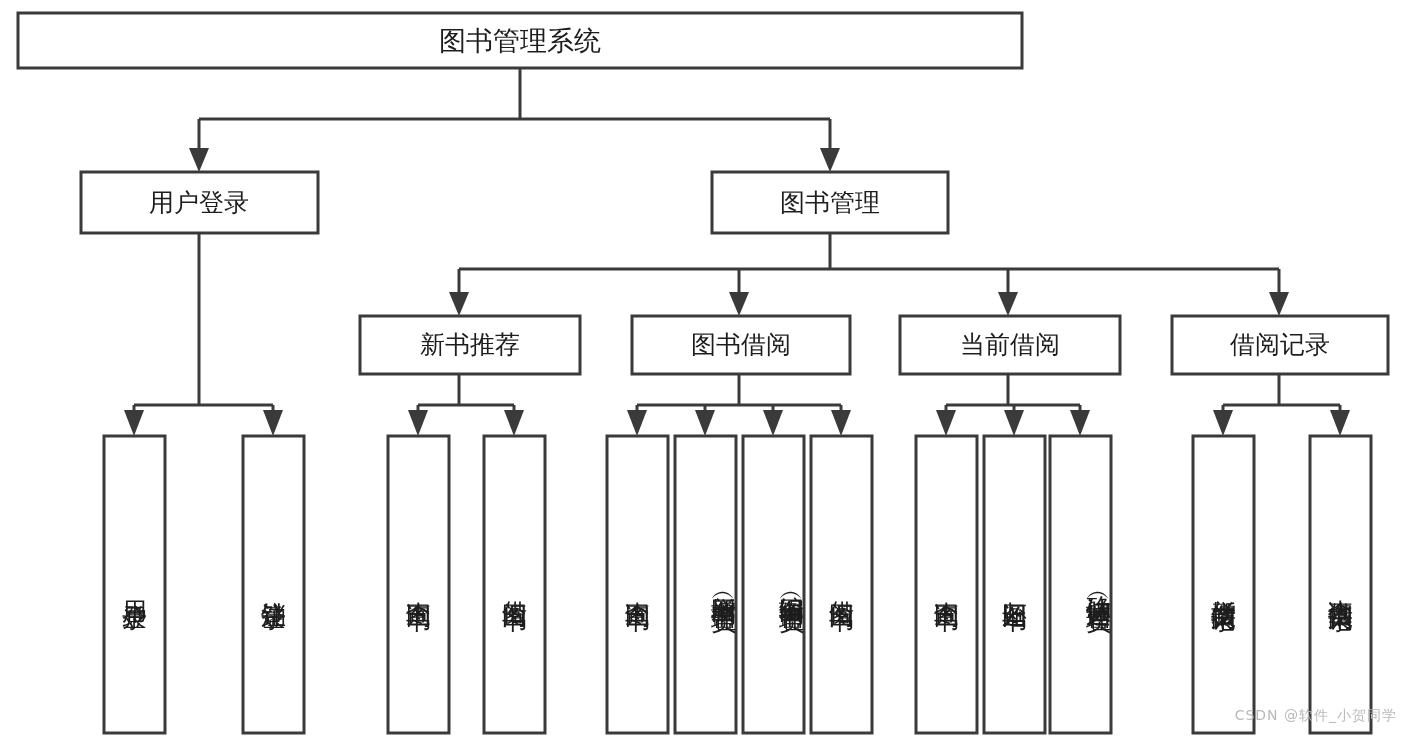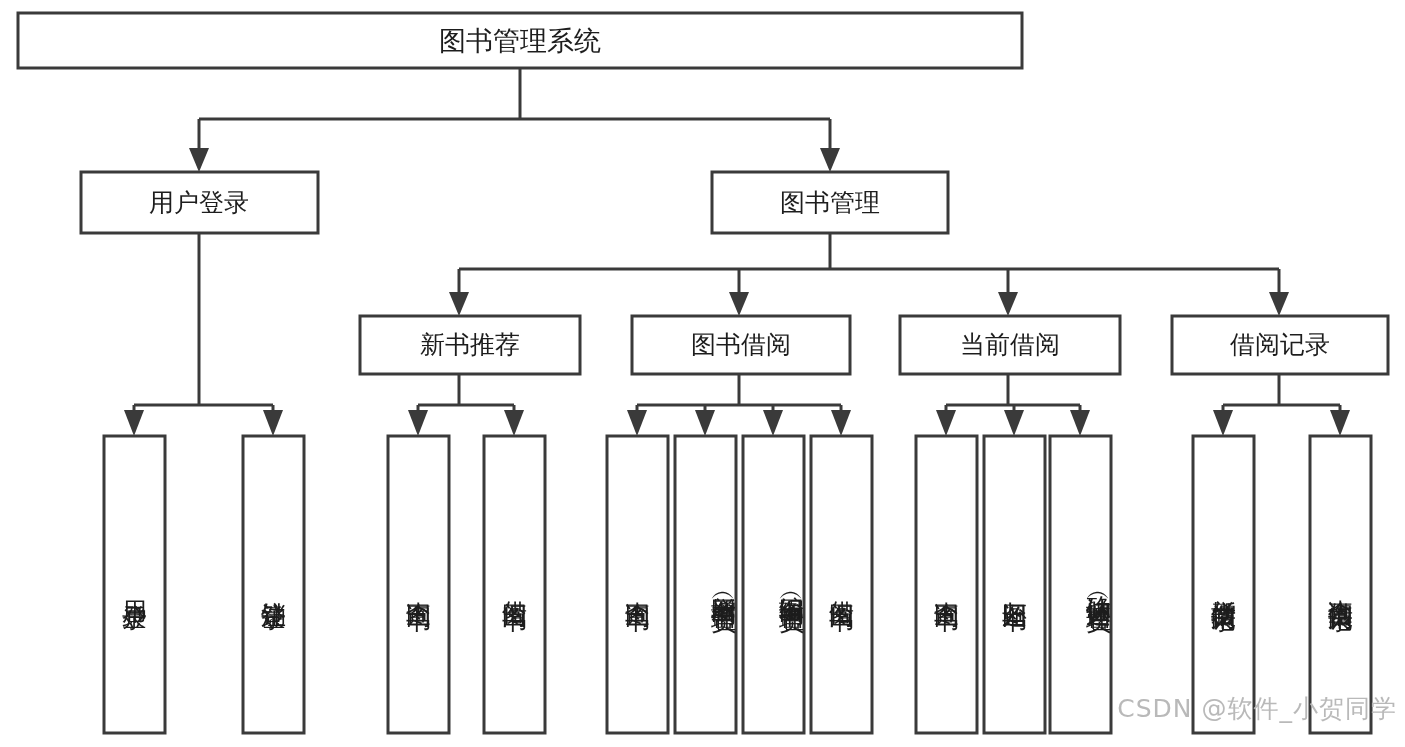--- a/index.html
+++ b/index.html
@@ -35,21 +35,21 @@
     align-items:center;
     justify-content:center;
     white-space:nowrap;
     pointer-events:none;
   }
   .watermark{
     position:absolute;
     right:8px;
     bottom:4px;
     font-family:"DejaVu Sans","Liberation Sans",sans-serif;
-    font-size:25px;
+    font-size:14px;
     color:#b9b9b9;
     letter-spacing:1px;
     white-space:nowrap;
     margin-left:43px;
   }
 </style>
 </head>
 <body>
 
 <div id="diagram-root">

